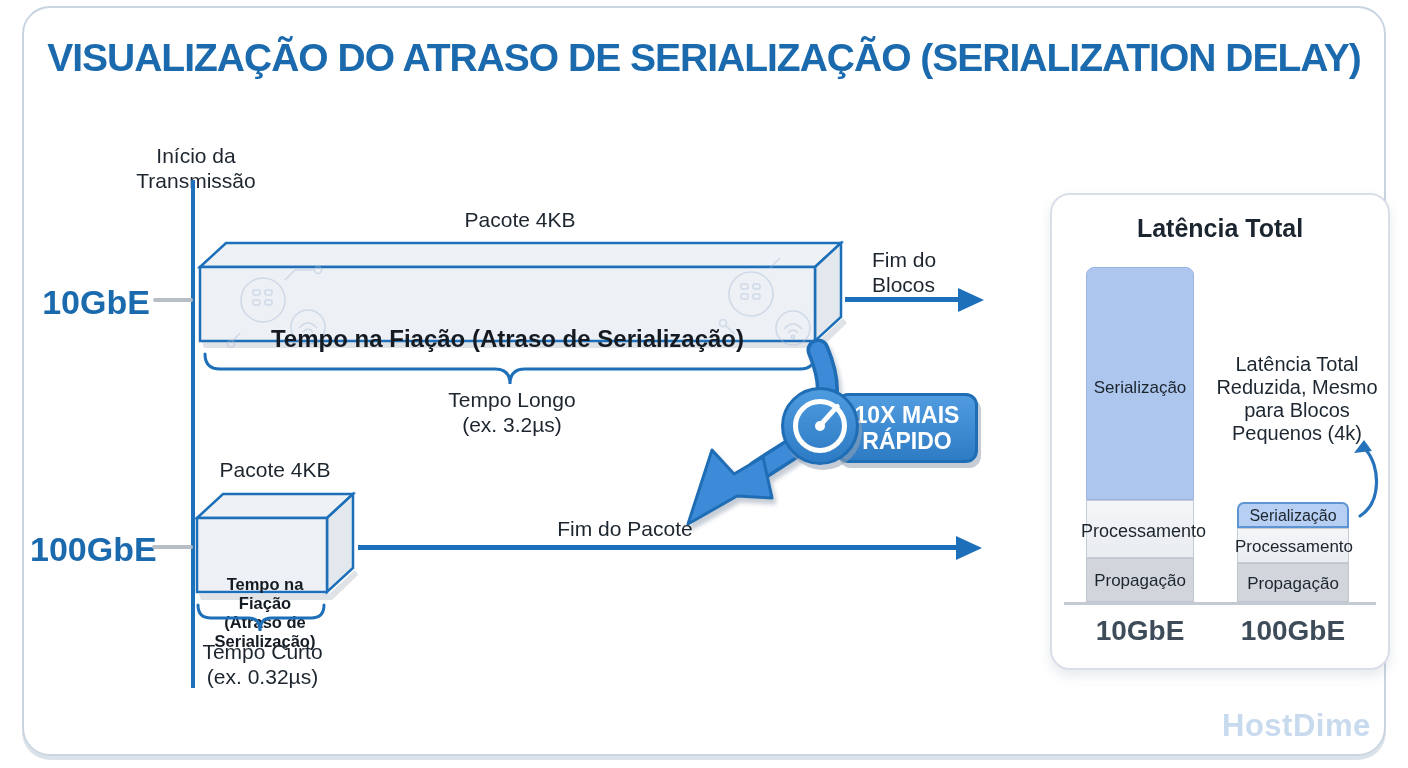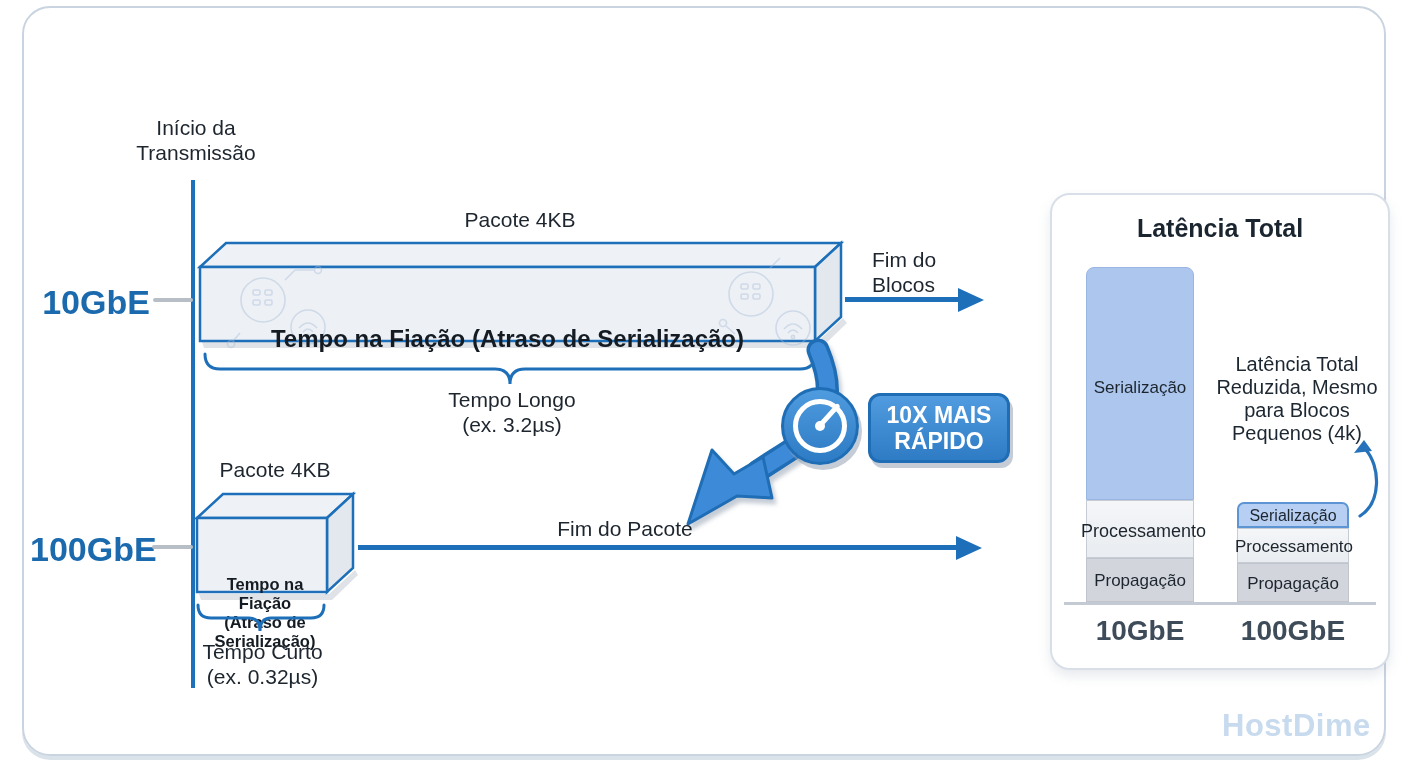--- a/index.html
+++ b/index.html
@@ -39,22 +39,23 @@
   .note{font-size:20px;line-height:23px;text-align:center;color:#1d2731;}
   .watermark{font-size:31px;font-weight:bold;color:#c7daee;letter-spacing:.5px;}
   svg{display:block;overflow:visible;}
 </style>
 </head>
 <body>
 
 <div class="canvas">
   <div class="frame"></div>
 
+  <div class="title">VISUALIZAÇÃO DO ATRASO DE SERIALIZAÇÃO (SERIALIZATION DELAY)</div>
 
-  <div class="abs lbl ml" style="left:96px;top:116px;width:200px;text-align:center;">Início da
+  <div class="abs lbl ml" style="left:96px;top:144px;width:200px;text-align:center;">Início da
 Transmissão</div>
   <div class="abs vline" style="left:191px;top:180px;width:4px;height:508px;"></div>
 
   <div class="abs speed" style="left:40px;top:283px;width:112px;">10GbE</div>
   <div class="abs dash" style="left:153px;top:298px;width:40px;"></div>
 
   <div class="abs lbl" style="left:420px;top:208px;width:200px;text-align:center;">Pacote 4KB</div>
 
   <svg class="abs" style="left:195px;top:238px;" width="660" height="118" viewBox="0 0 660 118">
     <polygon points="7,104 622,104 648,80 652,85 626,110 9,110" fill="#d9dde2" opacity="0.85"></polygon>
@@ -100,21 +101,21 @@
     <path d="M2,2 Q2,17 17,17 L292,17 Q307,17 307,32 Q307,17 322,17 L597,17 Q612,17 612,2" fill="none" stroke="#1c6fb8" stroke-width="3" stroke-linecap="round"></path>
   </svg>
   <div class="abs lbl ml" style="left:412px;top:388px;width:200px;text-align:center;">Tempo Longo
 (ex. 3.2µs)</div>
 
   <svg class="abs" style="left:630px;top:340px;filter:drop-shadow(3px 5px 2px rgba(150,163,178,.55));" width="370" height="210" viewBox="0 0 370 210">
     <path d="M188,10 C206,52 198,84 168,105 C150,117 138,124 128,131" fill="none" stroke="#1f6db5" stroke-width="23" stroke-linecap="round"></path>
     <path d="M188,10 C206,52 198,84 168,105 C150,117 138,124 128,131" fill="none" stroke="#3d8bd8" stroke-width="16" stroke-linecap="round"></path>
     <polygon points="58,184 82,110 104,134 133,117 142,158 107,156" fill="#3d8bd8" stroke="#1f6db5" stroke-width="3" stroke-linejoin="round"></polygon>
   </svg>
-  <div class="abs badge ml" style="left:868px;top:393px;width:136px;height:64px;">10X MAIS
+  <div class="abs badge ml" style="left:836px;top:393px;width:136px;height:64px;">10X MAIS
 RÁPIDO</div>
   <div class="abs speedo" style="left:781px;top:387px;width:72px;height:72px;">
     <div class="ring"></div>
     <div class="needle"></div>
     <div class="hub"></div>
   </div>
 
   <div class="abs speed" style="left:30px;top:530px;width:120px;">100GbE</div>
   <div class="abs dash" style="left:152px;top:545px;width:41px;"></div>
 

